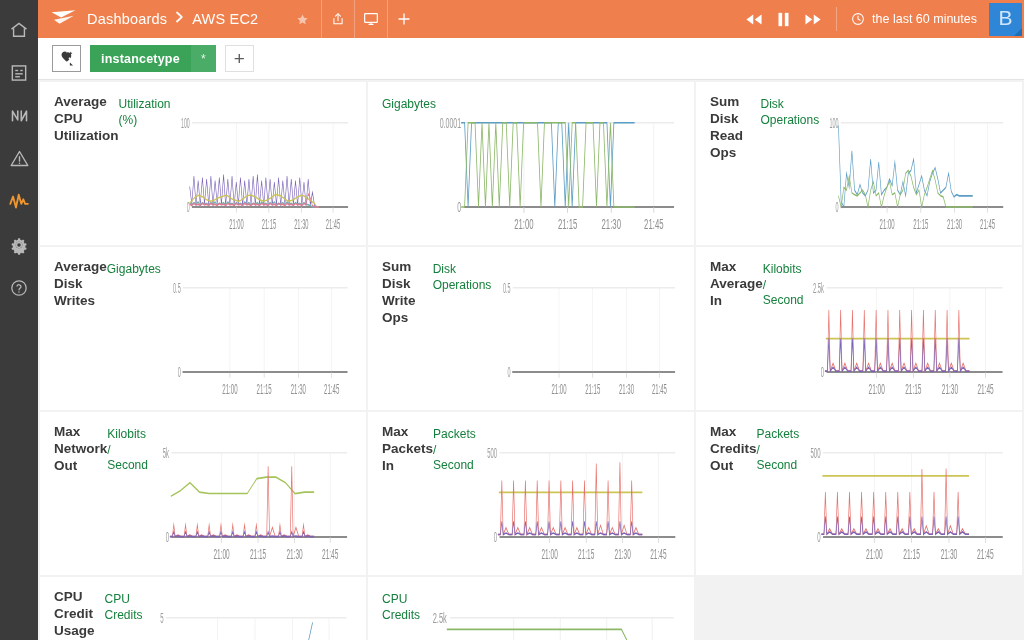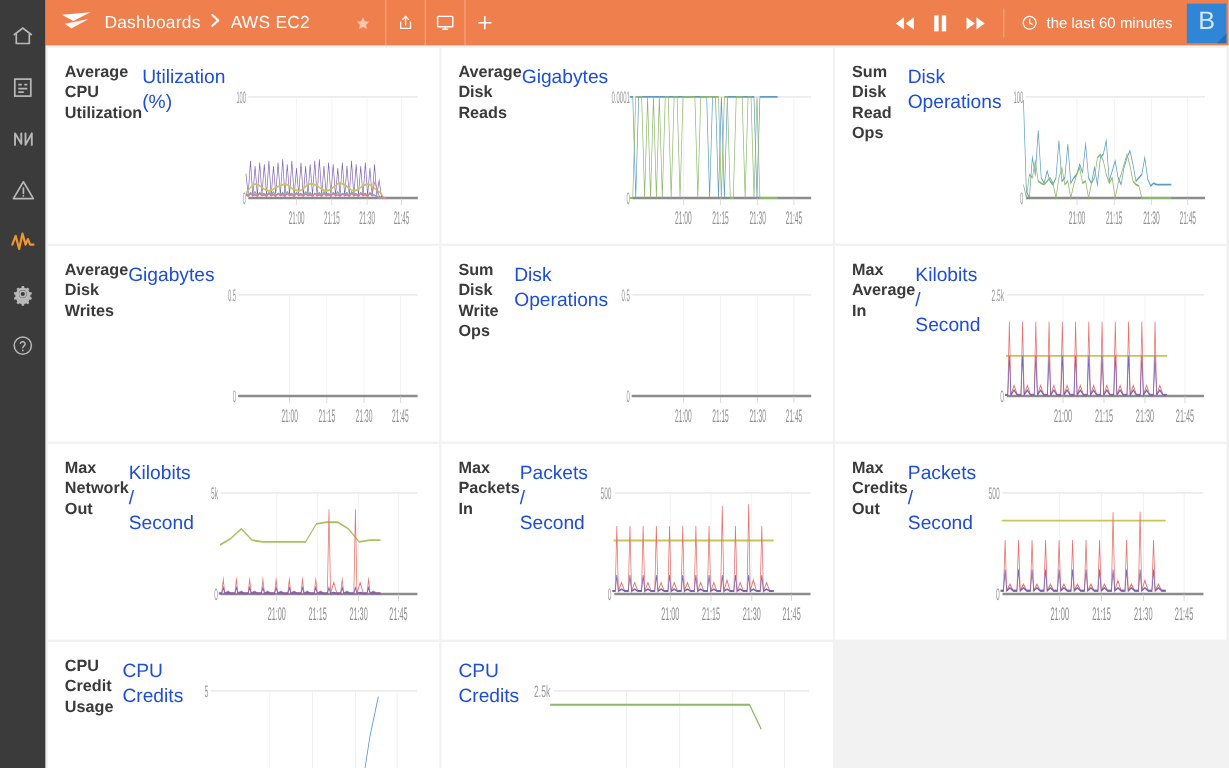--- a/index.html
+++ b/index.html
@@ -100,21 +100,21 @@
     grid-auto-rows: 163px;
     gap: 2px;
     padding: 0 2px 0 2px;
   }
   .panel {
     background: #ffffff; padding: 12px 14px 6px 14px;
     display: flex; flex-direction: row; overflow: hidden; position: relative;
   }
   .panel.empty { background: #f2f2f2; }
   .p-title { font-size: 13.5px; color: #3a3a3a; font-weight: bold; line-height: 1.25; }
-  .p-sub { font-size: 16px; color: #1d4ed8; margin-top: 3px; line-height: 1.3; }
+  .p-sub { font-size: 12px; color: #15803d; margin-top: 3px; line-height: 1.3; }
   .p-chart { flex: 1 1 auto; margin-top: 20px; position: relative; min-height: 0; }
   .p-chart svg { width: 100%; height: 100%; display: block; }
   .ylab { font-size: 9.5px; fill: #9b9b9b; }
   .xlab { font-size: 10.5px; fill: #8e8e8e; }
   .gridline { stroke: #ececec; stroke-width: 1; }
   .axisline { stroke: #8c8c8c; stroke-width: 1.4; }
   .tick { stroke: #c9c9c9; stroke-width: 1; }
   .series { fill: none; stroke-width: 1.1; }
 </style>
 </head>
@@ -245,20 +245,34 @@
           </svg>
           <span>the last 60 minutes</span>
         </div>
         <div class="avatar">
           <span>B</span>
           <span class="corner"></span>
         </div>
       </div>
     </div>
 
+    <div class="tagbar">
+      <div class="tagicon-btn">
+        <svg width="17" height="17" viewBox="0 0 24 24" fill="#3a3a3a">
+          <path d="M12.4 2.8c-3.3-2.2-7.4.3-7.4 4 0 4.4 7.4 9.6 7.4 9.6s1.9-1.3 3.7-3.3l-1.4-1.4 1.6-1.6 1.4 1.4c.6-1.1 1-2.3 1-3.4 0-3.7-4.1-6.2-7.4-4.0z"></path>
+          <path d="M18 2.2l.8 1.6 1.6.8-1.6.8-.8 1.6-.8-1.6-1.6-.8 1.6-.8z"></path>
+          <path d="M16.8 17.6v4.4h4.4z"></path>
+        </svg>
+      </div>
+      <div class="chip">
+        <div class="chip-label">instancetype</div>
+        <div class="chip-star">*</div>
+      </div>
+      <div class="add-tag">+</div>
+    </div>
 
     <div class="board">
       <div class="grid" id="grid">
           <div class="panel">
             <div class="p-title">Average CPU Utilization</div>
             <div class="p-sub">Utilization (%)</div>
             <div class="p-chart">
               <svg viewBox="0 0 330 86" preserveAspectRatio="none">
                 <line class="gridline" x1="118.96" y1="6" x2="118.96" y2="64"></line>
                 <line class="gridline" x1="178" y1="6" x2="178" y2="64"></line>
@@ -277,21 +291,20 @@
                 <line class="tick" x1="294.64" y1="64" x2="294.64" y2="68"></line>
                 <text class="xlab" x="294.64" y="79" text-anchor="middle">21:45</text>
                 <polyline class="series" points="34.0,49.9 37.8,62.0 41.7,42.8 45.5,63.0 49.4,45.8 53.2,62.5 57.1,43.8 60.9,62.0 64.8,44.8 68.6,62.5 72.5,42.8 76.3,63.0 80.2,45.8 84.0,62.0 87.9,43.8 91.7,62.5 95.6,41.8 99.4,63.0 103.3,44.8 107.1,62.5 111.0,42.8 114.8,63.0 118.7,46.9 122.5,62.0 126.3,43.8 130.2,63.0 134.0,45.8 137.9,62.5 141.7,44.8 145.6,62.5 149.4,42.8 153.3,63.0 157.1,41.8 161.0,62.5 164.8,45.8 168.7,63.0 172.5,43.8 176.4,62.5 180.2,44.8 184.1,63.0 187.9,46.9 191.8,62.5 195.6,43.8 199.5,63.0 203.3,45.8 207.2,62.5 211.0,42.8 214.8,63.0 218.7,44.8 222.5,62.5 226.4,45.8 230.2,63.0 234.1,43.8 237.9,62.5 241.8,46.9 245.6,63.0 249.5,44.8 253.3,62.5 257.2,53.9 261.0,63.0 264.9,64.0 268.7,64.0" stroke="#7b63b8" stroke-width="1.05"></polyline>
                 <polyline class="series" points="34.0,61.0 37.8,60.0 41.7,57.9 45.5,56.9 49.4,55.9 53.2,56.4 57.1,56.9 60.9,57.9 64.8,59.0 68.6,59.5 72.5,60.0 76.3,59.5 80.2,59.0 84.0,57.9 87.9,57.4 91.7,56.9 95.6,56.4 99.4,55.9 103.3,56.4 107.1,57.4 111.0,58.5 114.8,59.0 118.7,59.5 122.5,60.0 126.3,59.5 130.2,58.5 134.0,57.4 137.9,56.4 141.7,55.9 145.6,55.9 149.4,56.4 153.3,56.9 157.1,57.9 161.0,59.0 164.8,59.5 168.7,60.0 172.5,59.5 176.4,59.0 180.2,57.9 184.1,56.9 187.9,55.9 191.8,55.4 195.6,55.9 199.5,56.4 203.3,57.4 207.2,58.5 211.0,59.5 214.8,60.0 218.7,59.5 222.5,59.0 226.4,57.9 230.2,56.9 234.1,56.4 237.9,55.9 241.8,56.4 245.6,57.4 249.5,58.5 253.3,59.5 257.2,60.5 261.0,61.5 264.9,64.0 268.7,64.0" stroke="#cdc456" stroke-width="1.05"></polyline>
                 <polyline class="series" points="34.0,61.5 37.8,62.5 41.7,61.0 45.5,62.0 49.4,60.5 53.2,62.5 57.1,61.0 60.9,62.0 64.8,61.5 68.6,62.5 72.5,61.0 76.3,62.0 80.2,60.5 84.0,62.5 87.9,61.5 91.7,62.0 95.6,61.0 99.4,62.5 103.3,60.5 107.1,62.0 111.0,61.5 114.8,62.5 118.7,61.0 122.5,62.0 126.3,61.5 130.2,62.5 134.0,60.5 137.9,62.0 141.7,61.0 145.6,62.5 149.4,61.5 153.3,62.0 157.1,61.0 161.0,62.5 164.8,60.5 168.7,62.0 172.5,61.5 176.4,62.5 180.2,61.0 184.1,62.0 187.9,60.5 191.8,62.5 195.6,61.5 199.5,62.0 203.3,61.0 207.2,62.5 211.0,60.5 214.8,62.0 218.7,61.5 222.5,62.5 226.4,61.0 230.2,62.0 234.1,61.5 237.9,62.5 241.8,61.0 245.6,62.0 249.5,62.5 253.3,63.0 257.2,64.0 261.0,64.0 264.9,64.0 268.7,64.0" stroke="#6fb3b0" stroke-width="1.05"></polyline>
                 <polyline class="series" points="34.0,62.0 37.8,63.0 41.7,61.5 45.5,62.5 49.4,62.0 53.2,63.0 57.1,61.5 60.9,62.5 64.8,62.0 68.6,63.0 72.5,61.5 76.3,62.5 80.2,62.0 84.0,63.0 87.9,61.5 91.7,62.5 95.6,62.0 99.4,63.0 103.3,61.5 107.1,62.5 111.0,62.0 114.8,63.0 118.7,61.5 122.5,62.5 126.3,62.0 130.2,63.0 134.0,61.5 137.9,62.5 141.7,62.0 145.6,63.0 149.4,61.5 153.3,62.5 157.1,62.0 161.0,63.0 164.8,61.5 168.7,62.5 172.5,62.0 176.4,63.0 180.2,61.5 184.1,62.5 187.9,62.0 191.8,63.0 195.6,61.5 199.5,62.5 203.3,62.0 207.2,63.0 211.0,61.5 214.8,62.5 218.7,62.0 222.5,63.0 226.4,61.5 230.2,62.5 234.1,62.0 237.9,63.0 241.8,61.5 245.6,62.5 249.5,54.9 253.3,57.9 257.2,63.0 261.0,64.0 264.9,64.0 268.7,64.0" stroke="#e07b96" stroke-width="1.05"></polyline>
               </svg>
             </div>
           </div>
           <div class="panel">
-            <div class="p-title">Average Disk Reads</div>
             <div class="p-sub">Gigabytes</div>
             <div class="p-chart">
               <svg viewBox="0 0 330 86" preserveAspectRatio="none">
                 <line class="gridline" x1="118.96" y1="6" x2="118.96" y2="64"></line>
                 <line class="gridline" x1="178" y1="6" x2="178" y2="64"></line>
                 <line class="gridline" x1="237.04" y1="6" x2="237.04" y2="64"></line>
                 <line class="gridline" x1="294.64" y1="6" x2="294.64" y2="64"></line>
                 <line class="gridline" x1="38" y1="6" x2="322" y2="6"></line>
                 <line class="axisline" x1="38" y1="64" x2="322" y2="64"></line>
                 <text class="ylab" x="34" y="9.5" text-anchor="end">0.0001</text>

